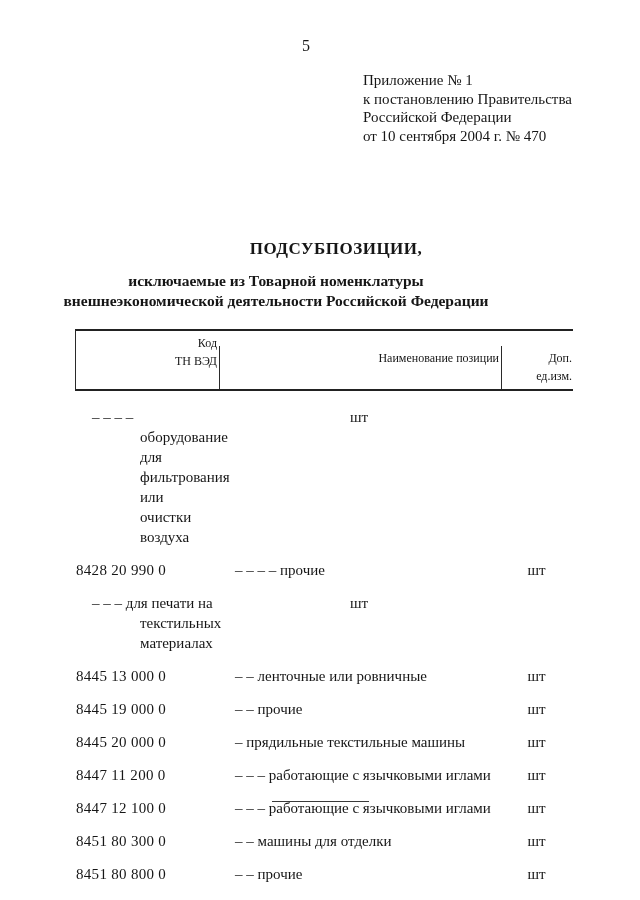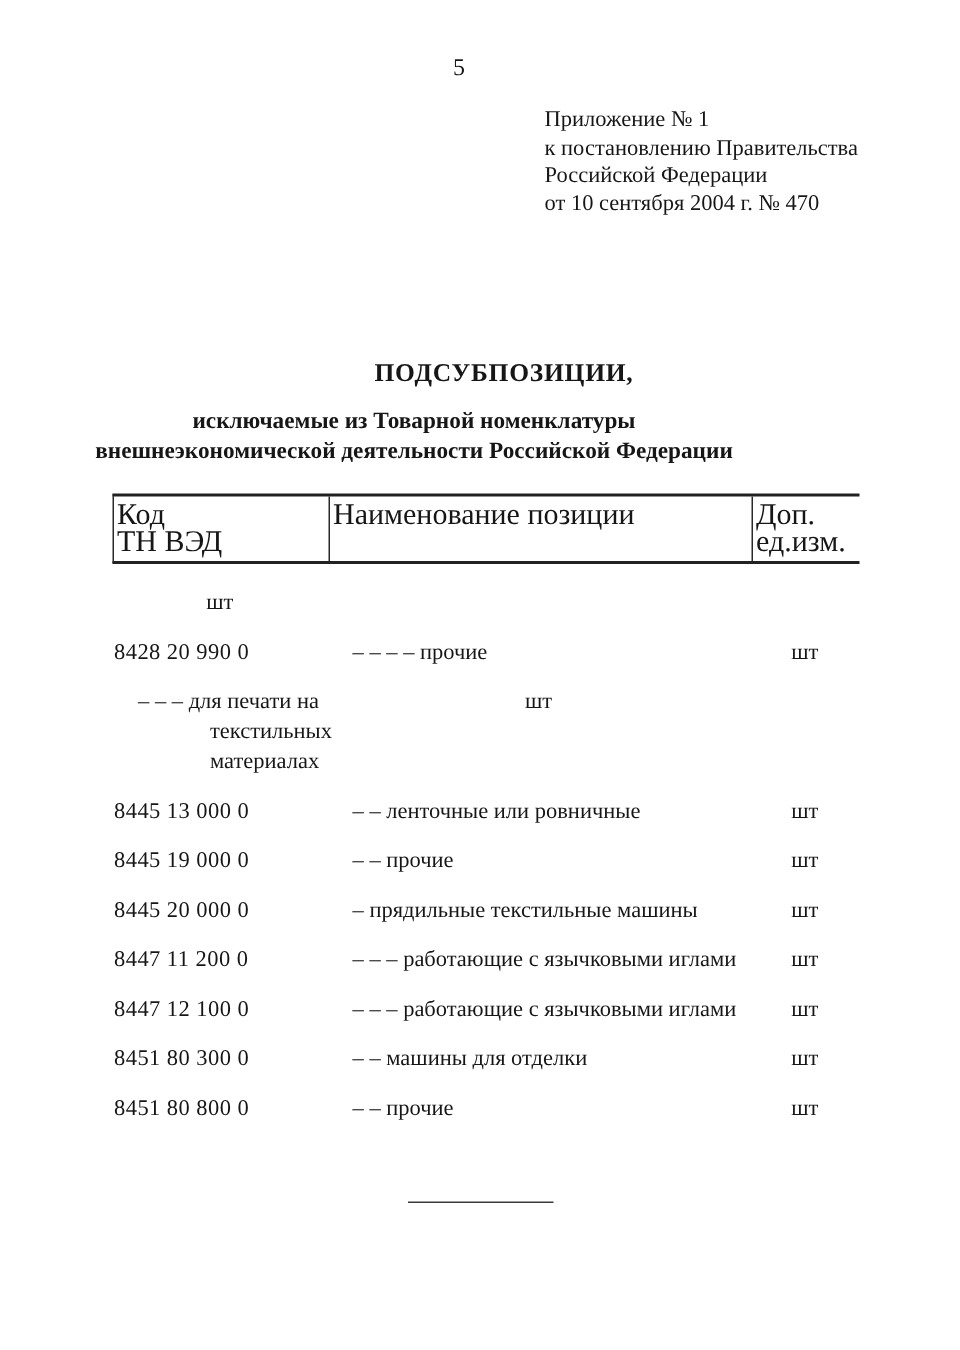--- a/index.html
+++ b/index.html
@@ -47,27 +47,27 @@
     width: 498px;
   }
   .thead {
     display: grid;
     grid-template-columns: 143px 282px 73px;
     border-top: 2.5px solid #222;
     border-bottom: 2.5px solid #222;
     border-left: 1.5px solid #2a2a2a;
   }
   .th {
-    font-size: 20px;
+    font-size: 12px;
     line-height: 18px;
-    text-align: left;
+    text-align: right;
     padding: 3px 2px 4px 2px;
     white-space: pre-line;
   }
-  .th + .th { border-left: 1.5px solid #2a2a2a; }
+  .th + .th { border-left: 1.5px solid #2a2a2a; margin-top: 15px; }
   .tbody {
     padding-top: 16px;
   }
   .tr {
     display: grid;
     grid-template-columns: 143px 282px 73px;
     margin-bottom: 13px;
     font-size: 15px;
     line-height: 20px;
   }
@@ -112,20 +112,22 @@
   <div class="tnved-table">
     <div class="thead">
       <div class="th">Код
 ТН ВЭД</div>
       <div class="th">Наименование позиции</div>
       <div class="th">Доп.
 ед.изм.</div>
     </div>
     <div class="tbody" id="tbody">
     <div class="tr">
+      <div class="td name">– – – – оборудование для фильтрования
+или очистки воздуха</div>
       <div class="td unit">шт</div>
     </div>
 
     <div class="tr">
       <div class="td code">8428 20 990 0</div>
       <div class="td name">– – – – прочие</div>
       <div class="td unit">шт</div>
     </div>
 
     <div class="tr">

